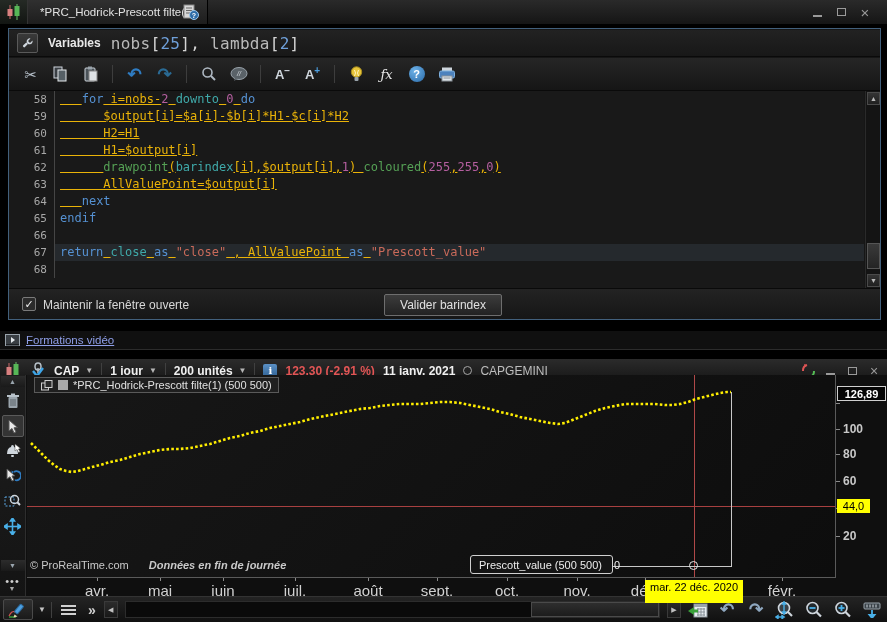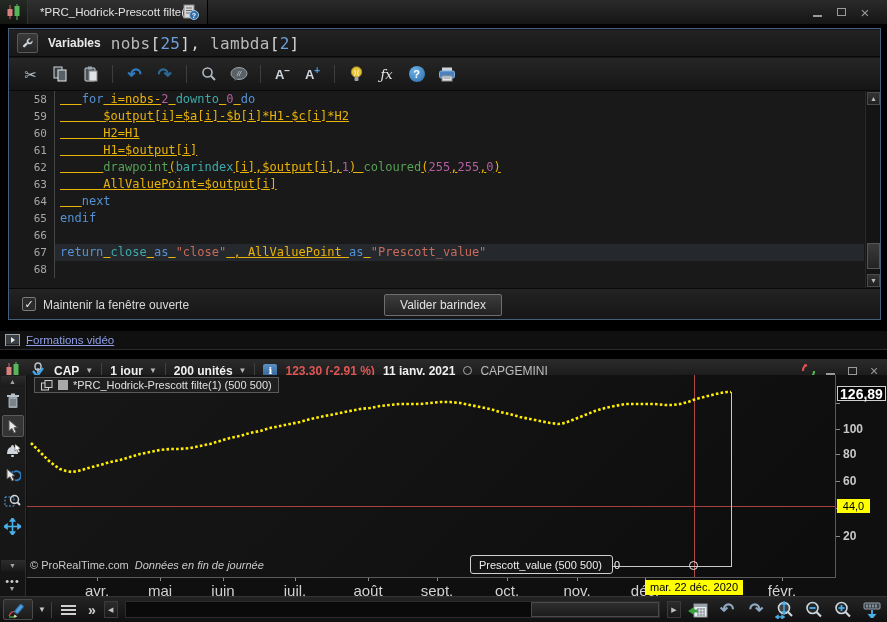--- a/index.html
+++ b/index.html
@@ -100,44 +100,44 @@
     display:flex; align-items:center; justify-content:center; flex:none; }
   #lt-more { color:#cfcfcf; font-size:11px; letter-spacing:1px; line-height:8px; text-align:center; }
   #lt-more .mini { font-size:7px; color:#aaa; display:block; }
 
   #plot { position:absolute; left:27px; top:0; width:808px; height:203px;
     background:linear-gradient(135deg,#171717,#0d0d0d); overflow:visible; }
   #indicator-tag { position:absolute; left:7px; top:2px; height:16px; display:flex; align-items:center; gap:5px;
     background:#1f1f1f; border:1px solid #5a5a5a; padding:0 6px; font-size:11px; color:#e0e0e0; }
   #indicator-swatch { width:10px; height:10px; background:#a9a9a9; display:inline-block; }
   #copyright-line { position:absolute; left:3px; top:184px; font-size:11px; color:#c9c9c9; white-space:nowrap; }
-  #copyright-note { font-style:italic; margin-left:6px; }
+  #copyright-note { font-style:italic; margin-left:20px;font-weight:bold; }
 
   #level-line { position:absolute; left:0; top:131px; width:808px; height:1px; background:#a84040; }
   #crosshair-v { position:absolute; left:667px; top:0; width:1px; height:203px; background:#b04848; }
   #connector-v { position:absolute; left:704px; top:17px; width:1px; height:175px; background:#c8c8c8; }
   #connector-h { position:absolute; left:586px; top:191px; width:119px; height:1px; background:#c8c8c8; }
   #cross-dot { position:absolute; left:662px; top:186px; width:9px; height:9px; border:1.5px solid #e5e5e5;
     border-radius:50%; background:transparent; }
   #value-tooltip { position:absolute; left:443px; top:180px; width:143px; height:19px; background:#141414;
     border:1px solid #d0d0d0; border-radius:3px; display:flex; align-items:center; gap:12px;
     padding:0 8px; font-size:11px; color:#ececec; white-space:nowrap; }
 
   #x-axis-line { position:absolute; left:27px; top:202px; width:808px; height:1px; background:#5a5a5a; }
   #x-labels { position:absolute; left:0; top:203px; width:887px; height:17px; }
   .x-tick { position:absolute; top:0; width:1px; height:3px; background:#8a8a8a; }
   .x-month { position:absolute; top:4px; transform:translateX(-50%); font-size:15px; color:#d2d2d2; }
-  #crosshair-date { position:absolute; left:645px; top:2px; height:15px; background:#ffff00; color:#000;
+  #crosshair-date { position:absolute; left:645px; top:2px; height:23px; background:#ffff00; color:#000;
     font-size:11px; padding:0 5px; line-height:15px; z-index:5; }
 
   #y-axis { position:absolute; left:835px; top:0; width:52px; height:203px; border-left:1px solid #5a5a5a; }
   .y-tick { position:absolute; left:0; width:4px; height:1px; background:#8a8a8a; }
   .y-label { position:absolute; left:7px; transform:translateY(-50%); font-size:12px; font-weight:bold; color:#c8c8c8; }
   #last-price-box { position:absolute; left:1px; top:11px; width:49px; height:15px; background:#050505;
-    border:1px solid #cfcfcf; color:#fff; font-size:14px; font-weight:bold;
+    border:1px solid #cfcfcf; color:#fff; font-size:11px; font-weight:bold;
     display:flex; align-items:center; justify-content:center; z-index:4; }
   #alert-price-box { position:absolute; left:1px; top:124px; width:33px; height:14px; background:#ffff00;
     color:#000; font-size:11px; display:flex; align-items:center; justify-content:center; z-index:4; }
 
   
   #bottom-bar { left:0; top:596px; width:887px; height:26px; background:linear-gradient(#242424,#101010);
     border-top:1px solid #333; display:flex; align-items:center; gap:5px; padding:0 3px; }
   #draw-btn { width:30px; height:21px; background:linear-gradient(#303030,#1a1a1a); border:1px solid #4a4a4a;
     border-radius:2px; display:flex; align-items:center; justify-content:center; }
   .bb-arr { color:#c5c5c5; font-size:8px; }

